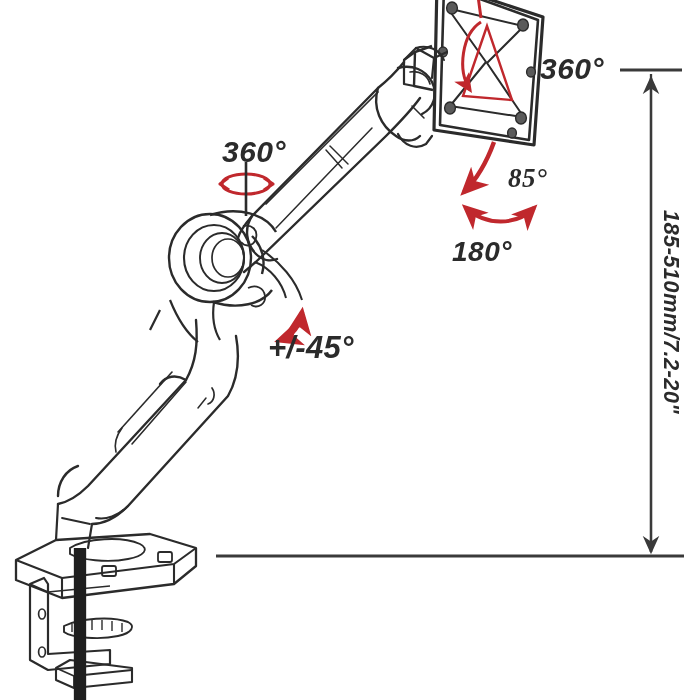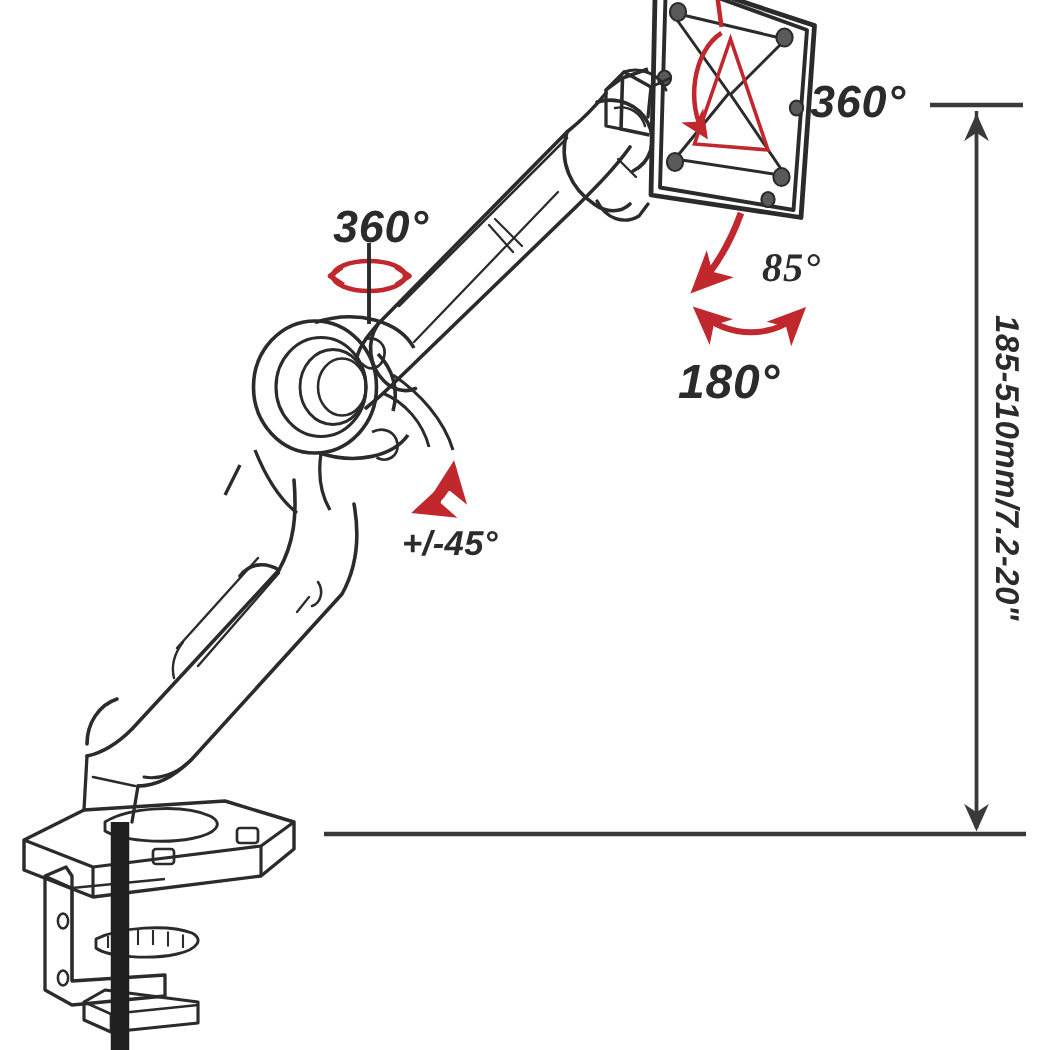--- a/index.html
+++ b/index.html
@@ -46,27 +46,27 @@
   .anno-85 {
     left: 508px;
     top: 163px;
     font-size: 27px;
     letter-spacing: 0.5px;
     font-family: Liberation Serif, serif;
   }
   .anno-180 {
     left: 452px;
     top: 236px;
-    font-size: 32px;
+    font-size: 28px;
     letter-spacing: 0.5px;
   }
   .anno-45 {
     left: 268px;
-    top: 349px;
-    font-size: 23px;
+    top: 330px;
+    font-size: 31px;
     letter-spacing: 0.3px;
   }
   .anno-height {
     left: 0px;
     top: 0px;
     width: 260px;
     font-size: 22px;
     text-align: center;
     transform-origin: 0 0;
     transform: translate(684px, 182px) rotate(90deg);

